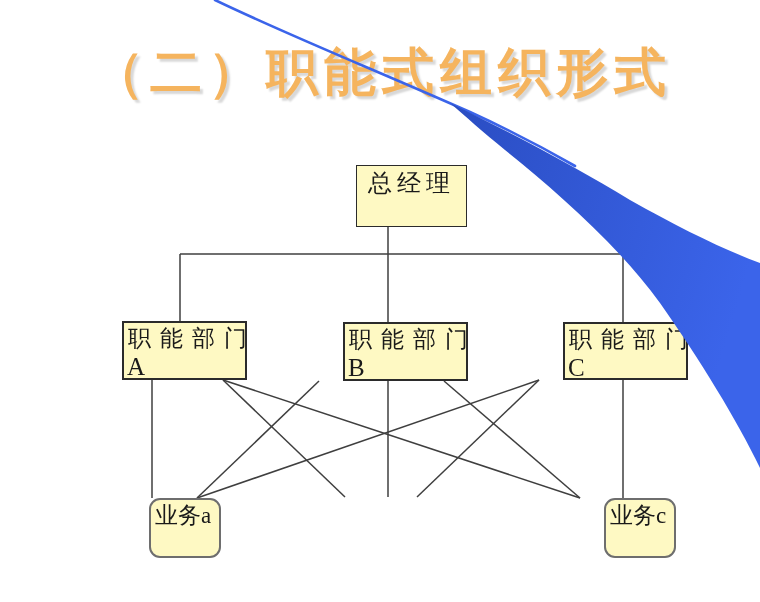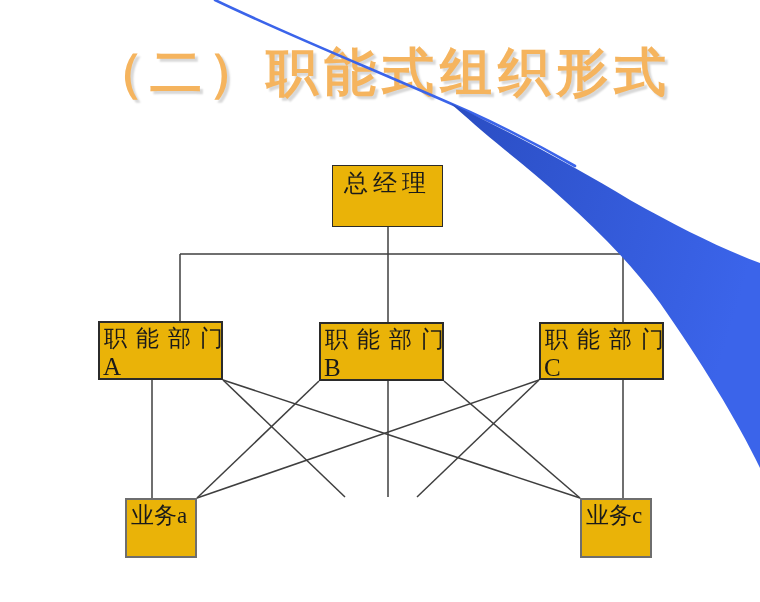--- a/index.html
+++ b/index.html
@@ -46,28 +46,29 @@
     stroke: var(--swoosh_light, #3B64EA);
     stroke-width: 2.6;
     fill: none;
     stroke-linecap: round;
   }
   .swoosh-wedge { fill: url(#swooshGrad); }
   #stopA { stop-color: var(--swoosh_dark, #2A4DC2); }
   #stopB { stop-color: var(--swoosh_light, #3B64EA); }
   .obox {
     position: absolute;
-    background: #eab308;
+    background: #fef9c3;
     border: 2px solid var(--box_border, #2B2B2B);
     box-sizing: border-box;
     color: var(--text, #1A1A1A);
     z-index: 2;
+    margin-left: 24px;
   }
   .obox.thinb { border-width: 1.6px; }
-  .obox.grayb { border-color: var(--biz_border, #6E6E6E); }
+  .obox.grayb { border-color: var(--biz_border, #6E6E6E); border-radius: 11px; }
   .gm-label {
     display: block;
     text-align: center;
     font-size: 24px;
     line-height: 28px;
     letter-spacing: 5px;
     padding-top: 3px;
   }
   .dept-line1 {
     display: block;

